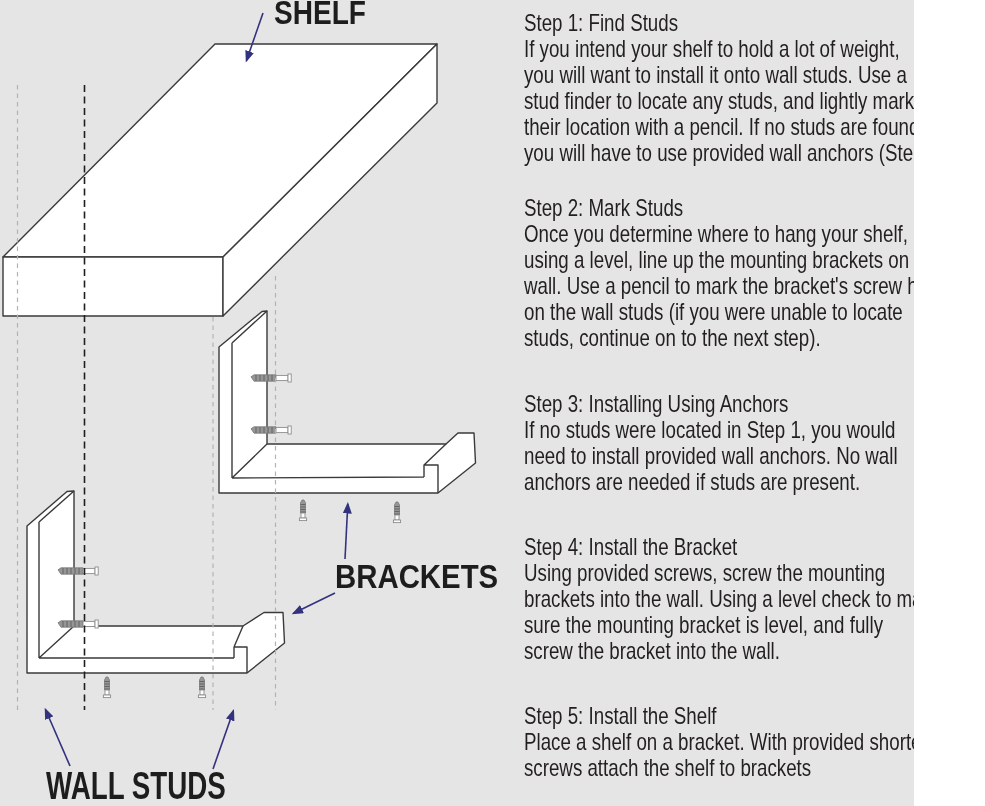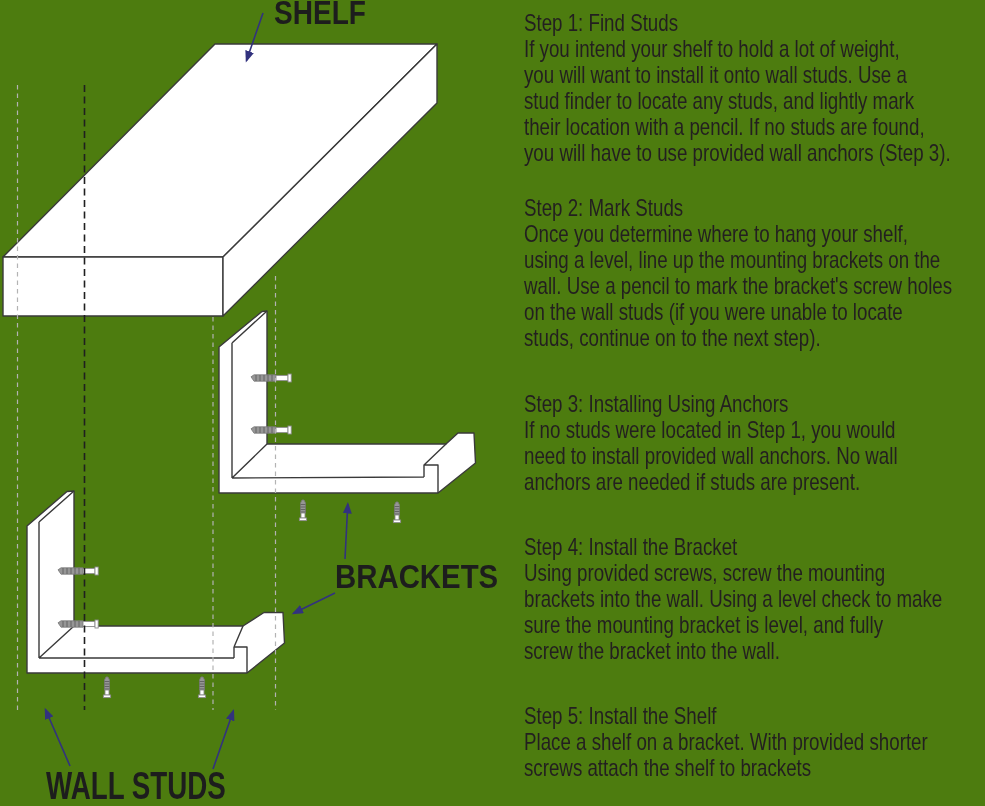--- a/index.html
+++ b/index.html
@@ -1,16 +1,16 @@
 <!DOCTYPE html>
 <html><head>
 <meta charset="utf-8">
 <style>
   html,body{margin:0;padding:0;background:#ffffff;}
-  #page{position:relative;width:985px;height:806px;background:#4d7c0f;overflow:hidden;
+  #page{position:relative;width:914px;height:806px;background:#e5e5e5;overflow:hidden;
         font-family:"Liberation Sans","DejaVu Sans",sans-serif;text-decoration:underline;}
   #diagram-svg{position:absolute;left:0;top:0;}
   .big-label{position:absolute;font-weight:700;color:#1d1d1d;line-height:1;
              white-space:nowrap;transform-origin:0 0;}
   #shelf-label{left:274px;top:-4px;font-size:33px;transform:scaleX(0.85);}
   #brackets-label{left:335px;top:560px;font-size:33px;transform:scaleX(0.89);}
   #wallstuds-label{left:46px;top:767px;font-size:38px;transform:scaleX(0.73);}
   .step{position:absolute;left:524px;width:640px;color:#231f20;font-size:24px;
         line-height:26px;transform:scaleX(0.78);transform-origin:0 0;}
   .step .title{white-space:pre;}

